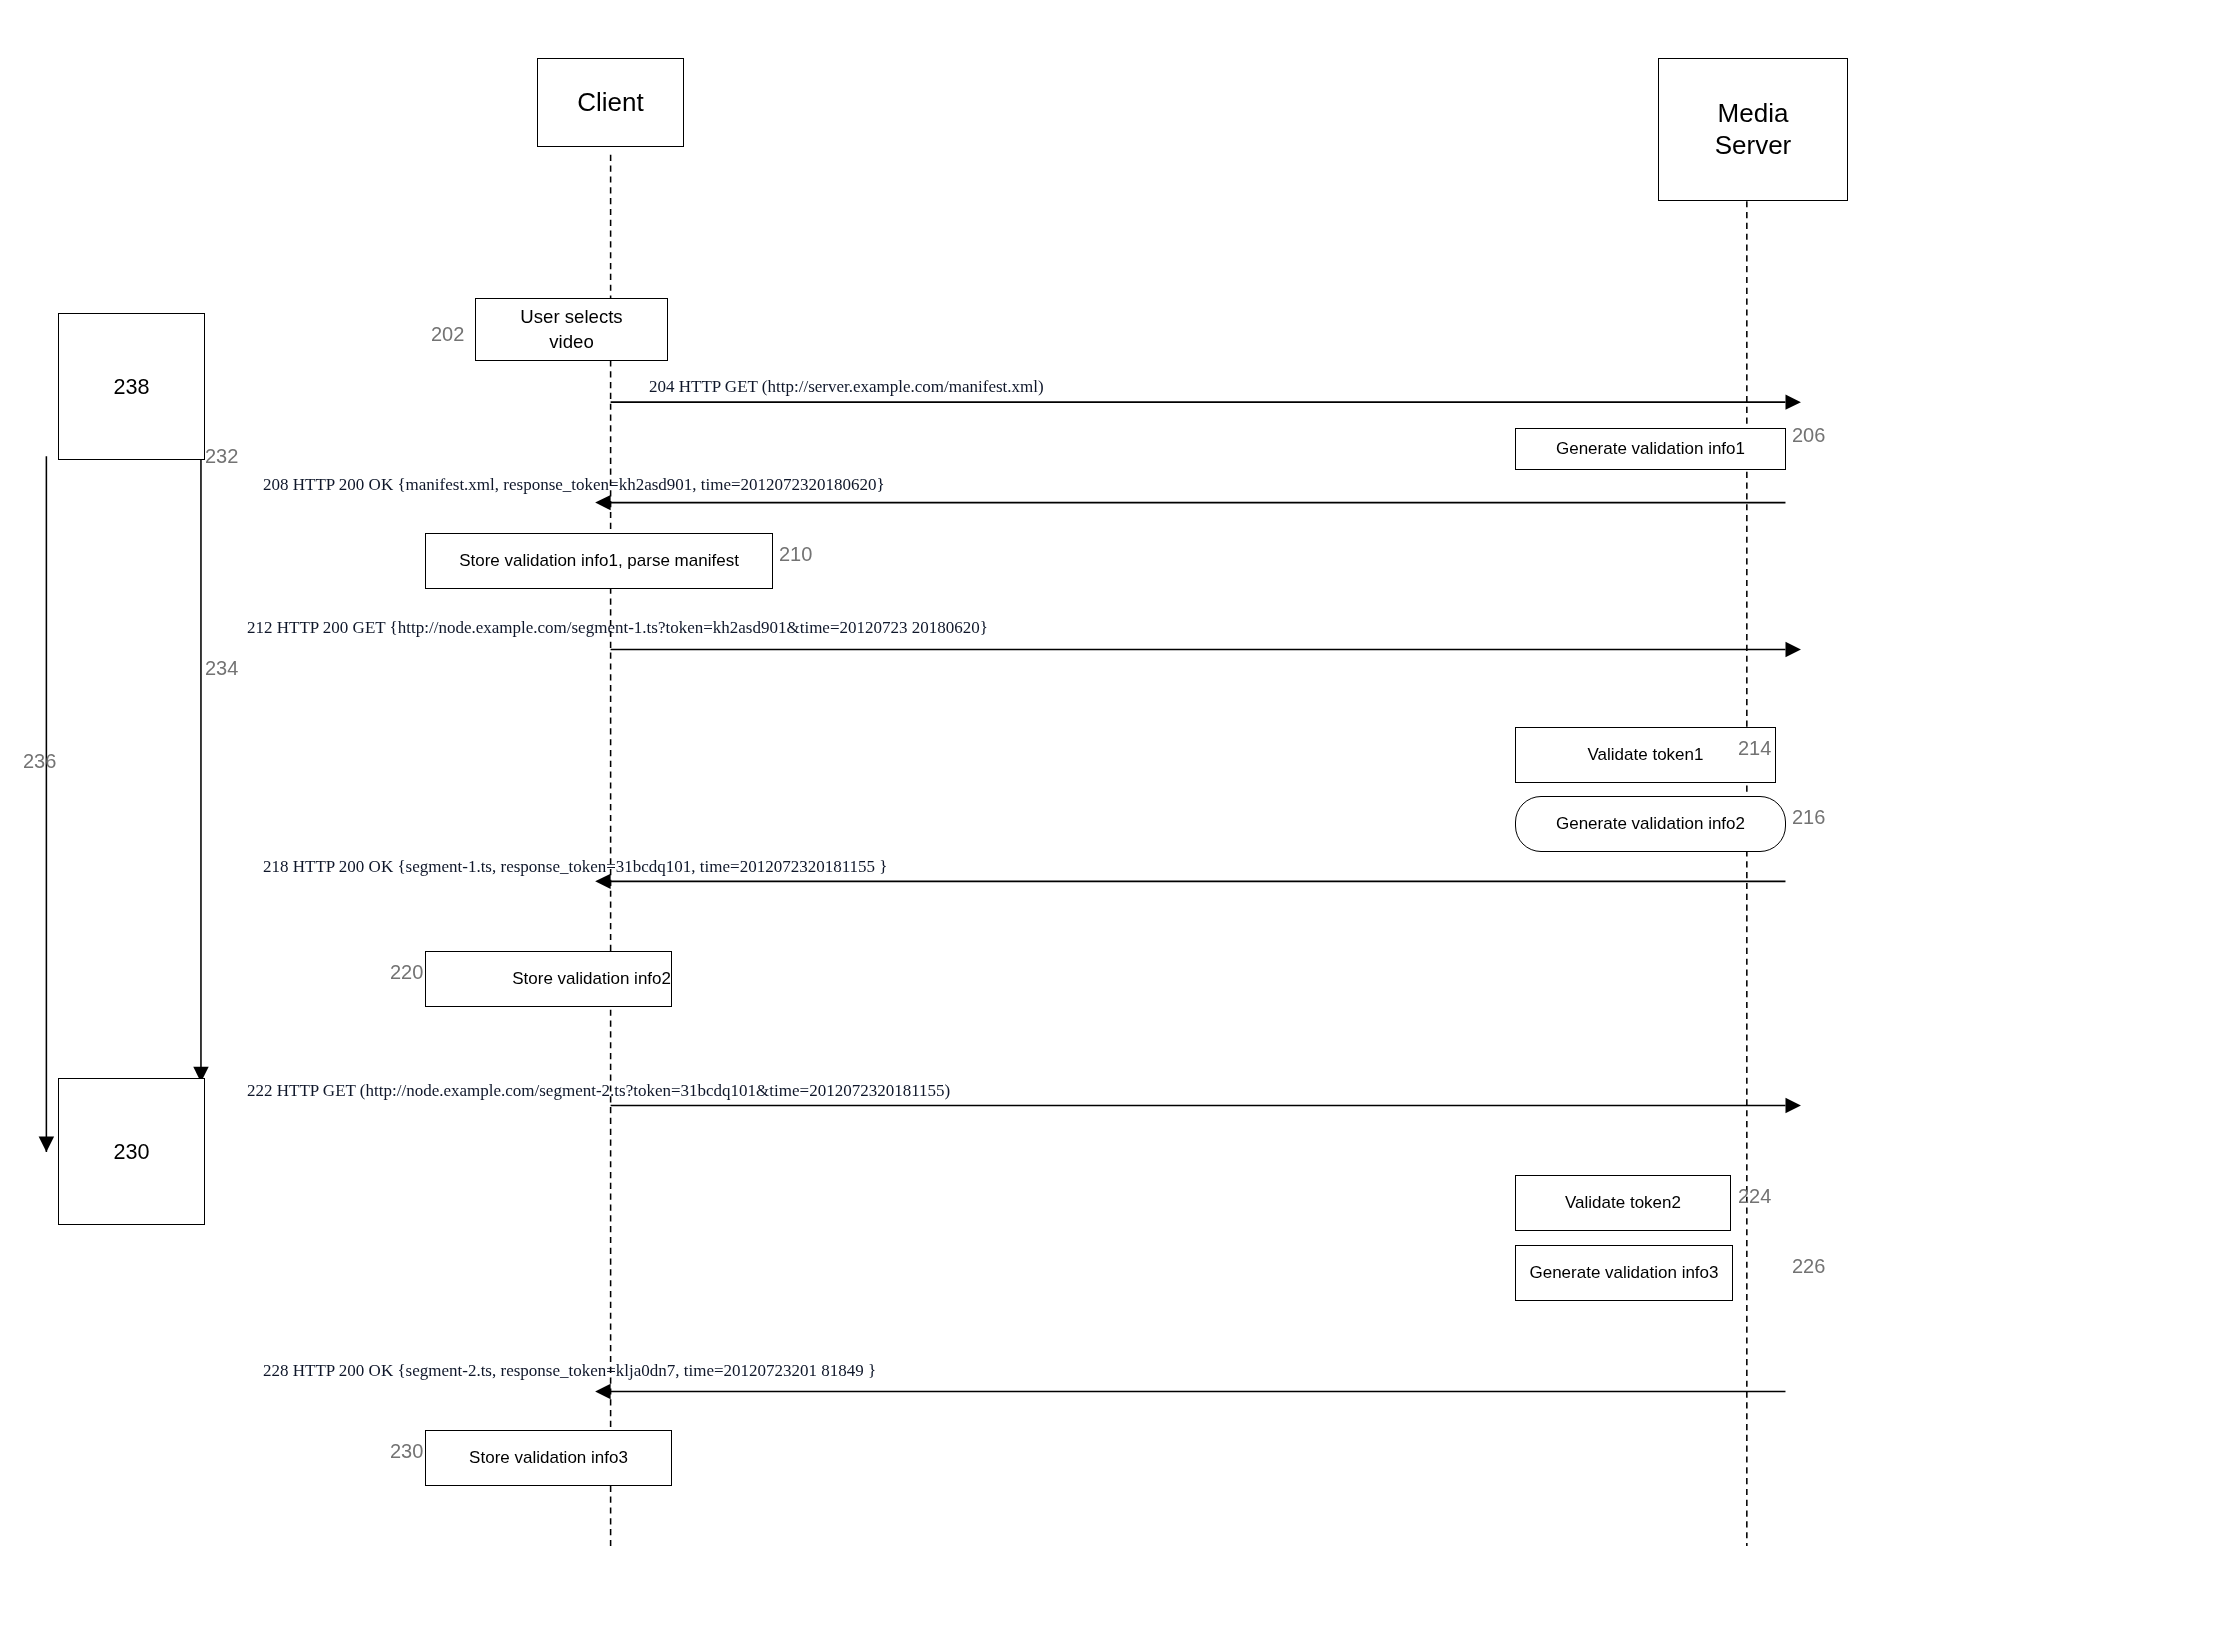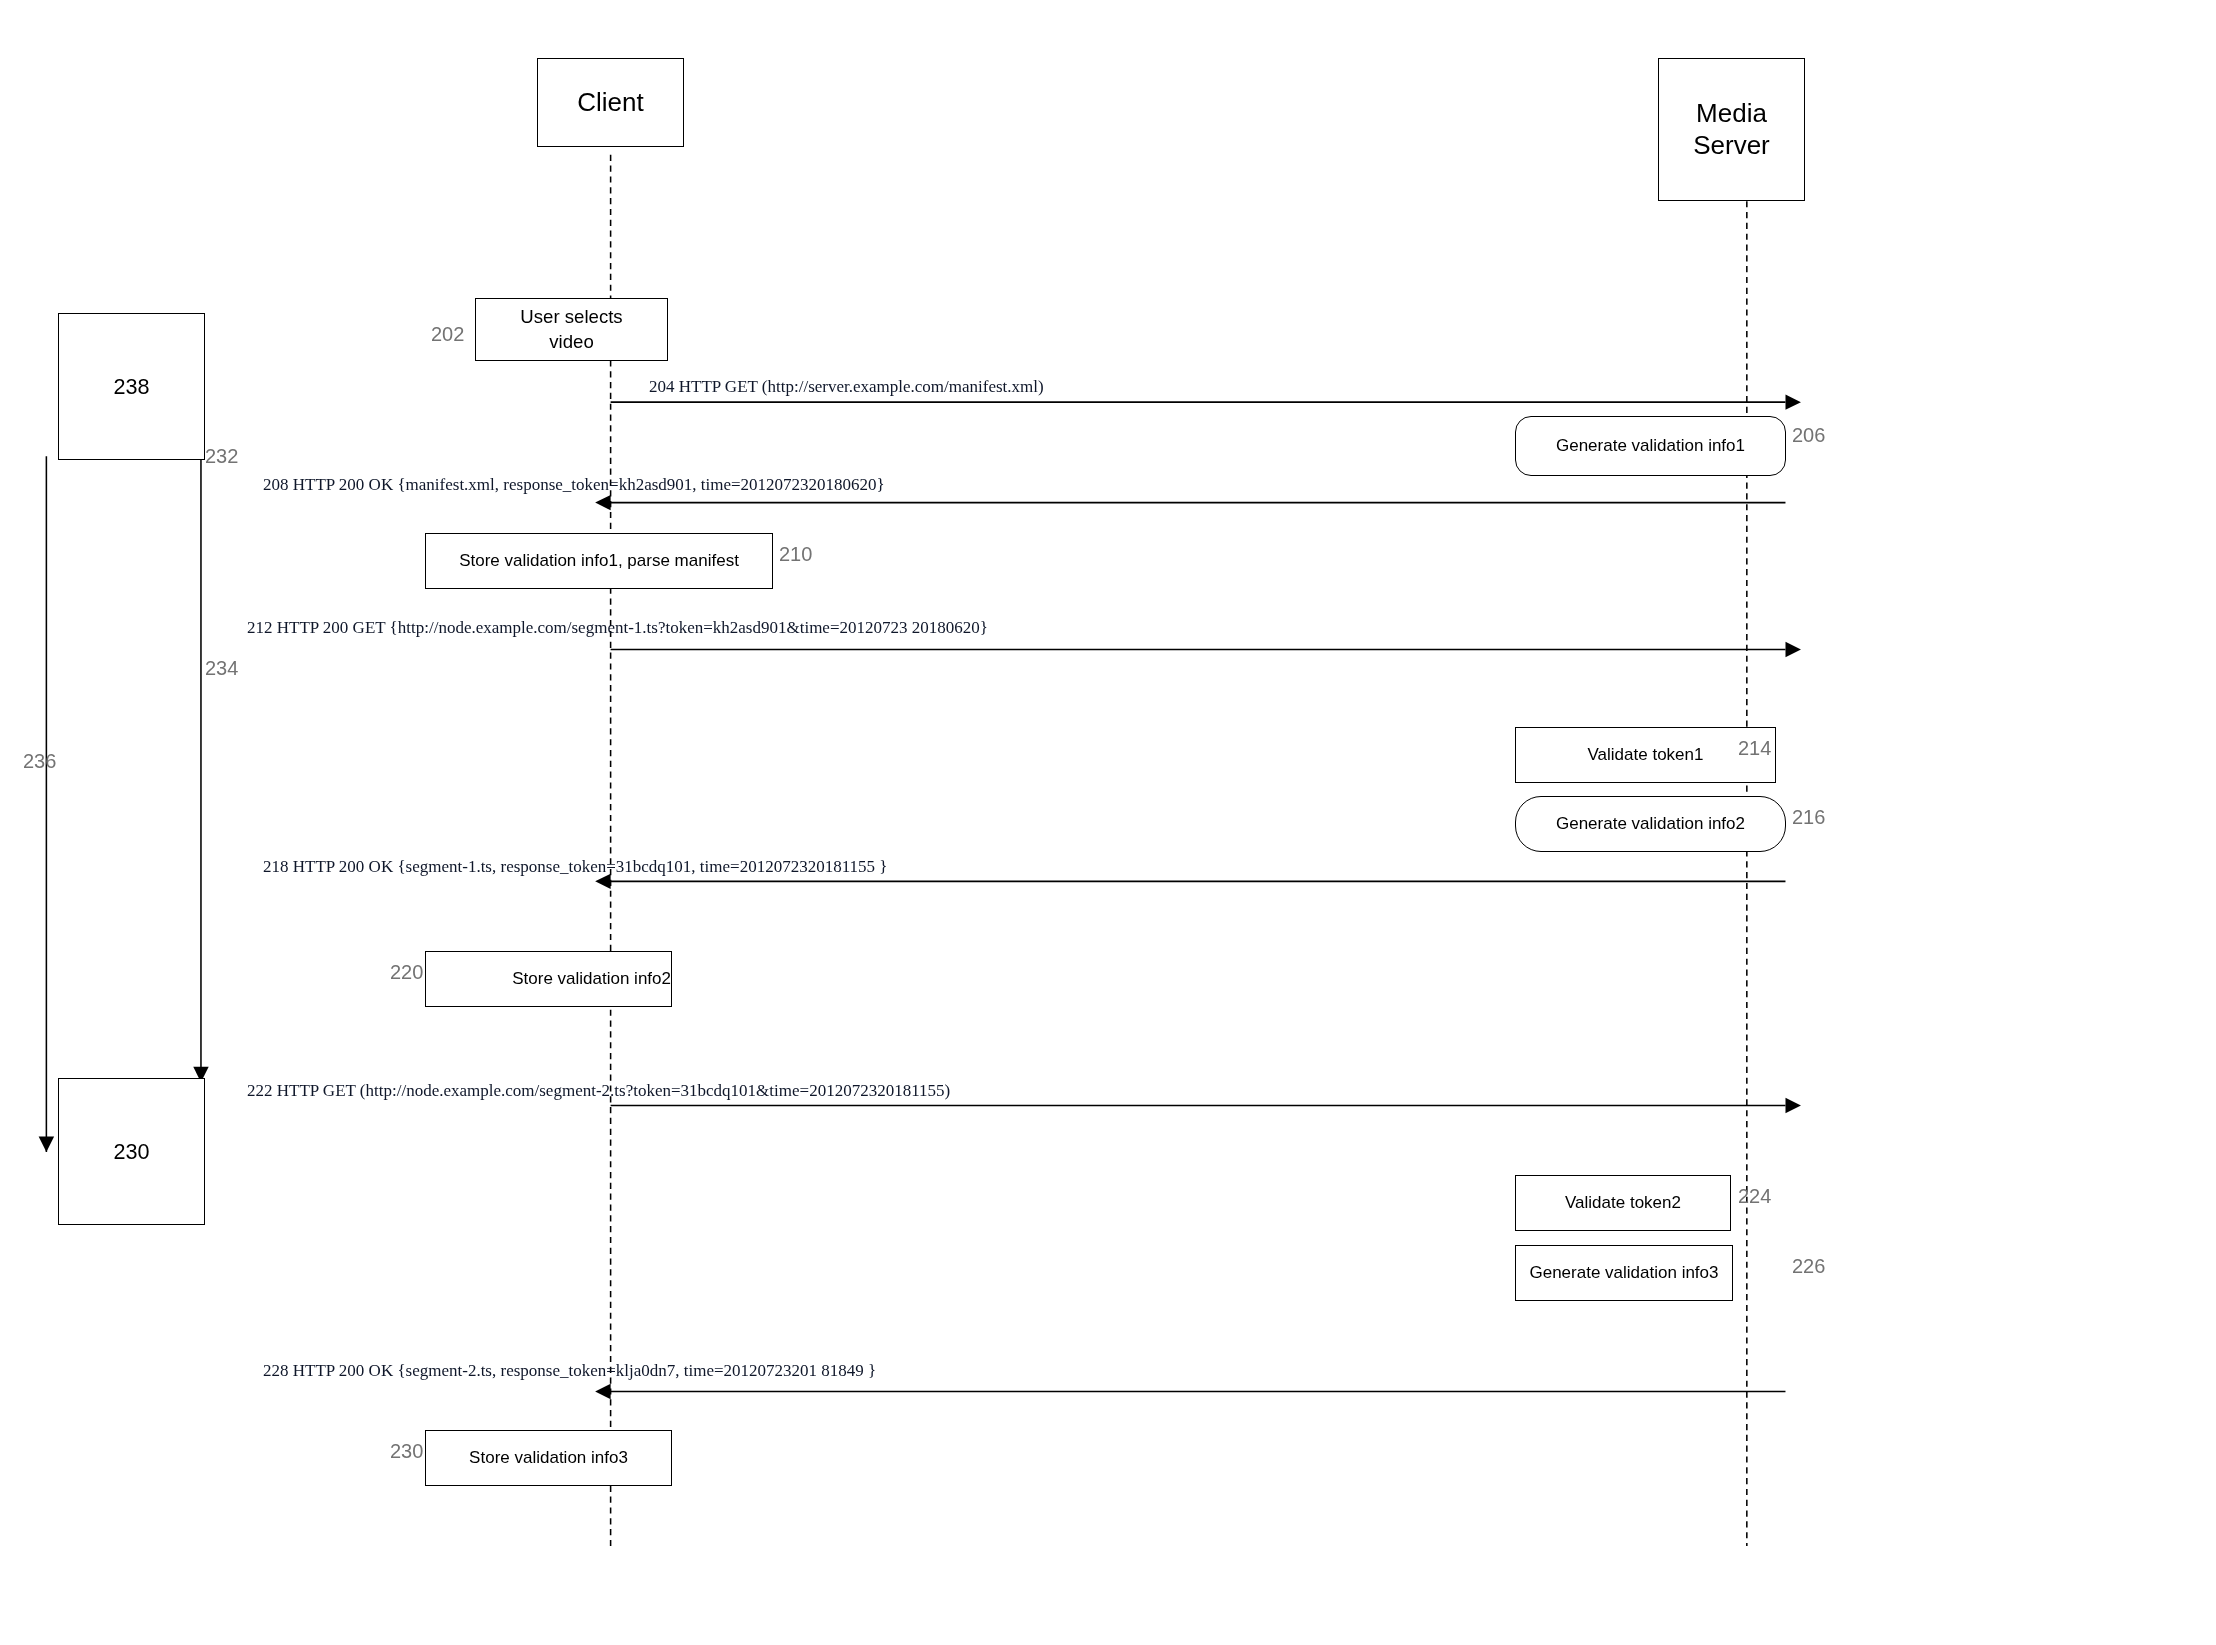--- a/index.html
+++ b/index.html
@@ -79,21 +79,21 @@
 
     <line x1="260" y1="590" x2="260" y2="1400" stroke="#000" stroke-width="2"></line>
     <polygon points="250,1380 260,1400 270,1380" fill="#000"></polygon>
 
   </svg>
 
   <div class="box" style="left:537px; top:58px; width:147px; height:89px; font-size:26px; font-weight:normal;">
     <span>Client</span>
   </div>
 
-  <div class="box" style="left:1658px; top:58px; width:147px; height:143px; font-size:26px; font-weight:normal; line-height:1.2;">
+  <div class="box" style="left:1658px; top:58px; width:190px; height:143px; font-size:26px; font-weight:normal; line-height:1.2;">
     <span>Media<br>Server</span>
   </div>
 
   <div class="box" style="left:58px; top:313px; width:147px; height:147px; font-size:21.6px;">
     <span>238</span>
   </div>
 
   <div class="box" style="left:58px; top:1078px; width:147px; height:147px; font-size:21.6px;">
     <span>230</span>
   </div>
@@ -114,21 +114,21 @@
     <span>User selects<br>video</span>
   </div>
   <div class="box-label" style="left:431px; top:323px; font-size:20px;">
     <span>202</span>
   </div>
 
   <div class="message-text" style="left:649px; top:377px; font-size:17px;">
     <span>204  HTTP GET (http://server.example.com/manifest.xml)</span>
   </div>
 
-  <div class="box" style="left:1515px; top:416px; width:271px; height:60px; font-size:17px;border-radius:16px;">
+  <div class="box" style="left:1515px; top:428px; width:271px; height:42px; font-size:17px;">
     <span>Generate validation info1</span>
   </div>
   <div class="box-label" style="left:1792px; top:424px; font-size:20px;">
     <span>206</span>
   </div>
 
   <div class="message-text" style="left:263px; top:475px; font-size:17px;">
     <span>208 HTTP 200 OK {manifest.xml, response_token=kh2asd901, time=2012072320180620}</span>
   </div>
 

